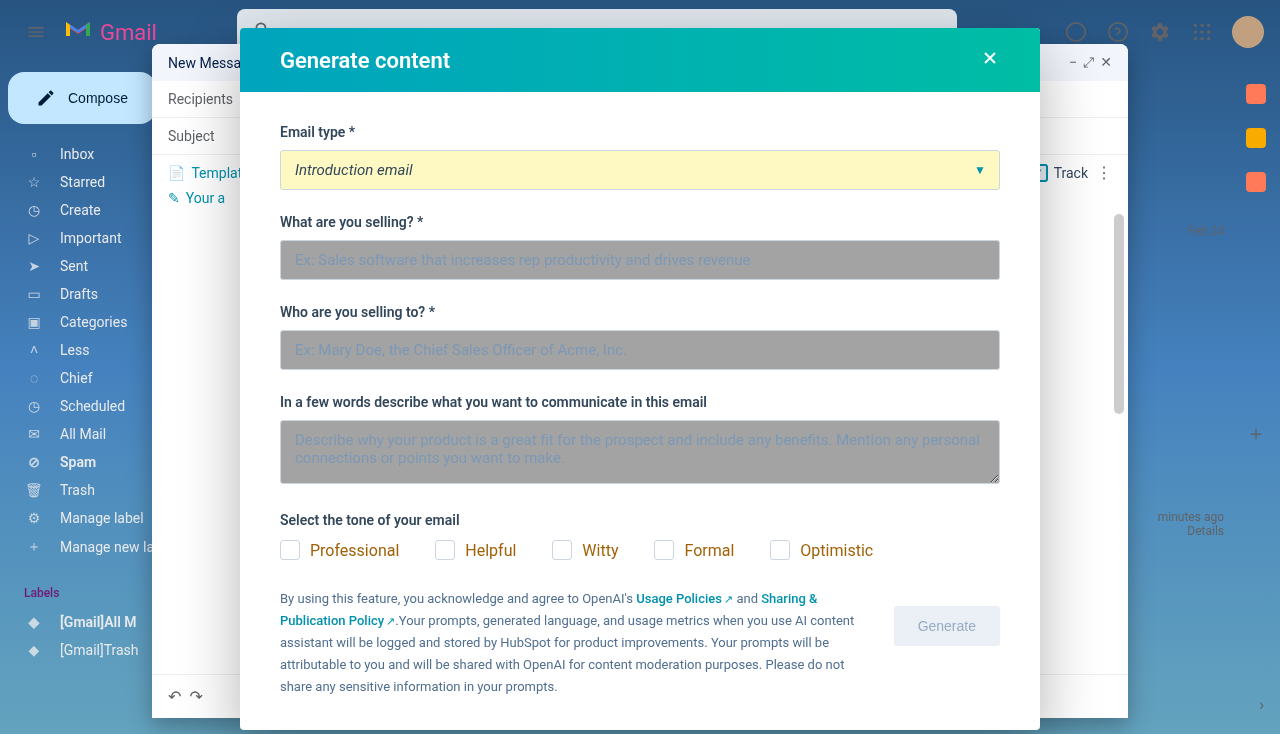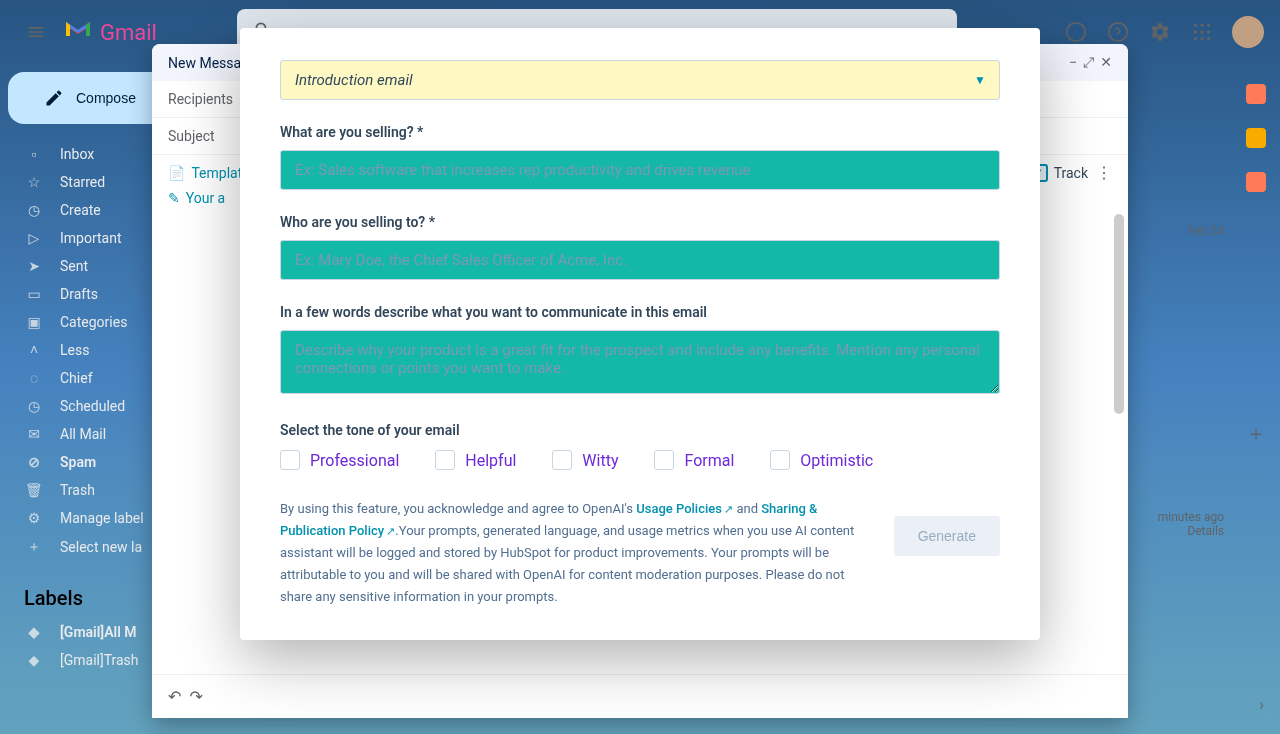--- a/index.html
+++ b/index.html
@@ -37,41 +37,41 @@
       left: 0;
       top: 64px;
       width: 256px;
       padding: 8px;
       z-index: 1;
     }
     .compose-btn {
       background: #c2e7ff;
       border: none;
       border-radius: 16px;
-      padding: 16px 36px;
+      padding: 16px 28px;
       display: flex;
       align-items: center;
       gap: 12px;
       font-size: 14px;
       color: #001d35;
       cursor: pointer;
       margin-bottom: 16px;
     }
     .sidebar-item {
       display: flex;
       align-items: center;
       gap: 16px;
       padding: 6px 16px;
       color: #e8eaed;
       font-size: 14px;
       cursor: pointer;
       border-radius: 0 16px 16px 0;
     }
     .sidebar-item-icon { width: 20px; display: flex; justify-content: center; opacity: 0.8; }
-    .sidebar-section { margin-top: 16px; padding: 8px 16px; color: #000000; font-size: 20px; font-weight: 500; }
+    .sidebar-section { margin-top: 16px; padding: 8px 16px; color: #701a75; font-size: 12px; font-weight: 500; }
     .sidebar-item.bold { font-weight: 600; }
     
     
     .compose-window {
       position: absolute;
       left: 152px;
       top: 44px;
       width: 976px;
       height: 674px;
       background: #fff;
@@ -200,37 +200,37 @@
       font-weight: 600;
       margin-bottom: 10px;
     }
     .form-select, .form-input, .form-textarea {
       width: 100%;
       padding: 10px 14px;
       border: 1px solid #cbd6e2;
       border-radius: 3px;
       font-size: 15px;
       color: #33475b;
-      background: #14b8a6;
+      background: #a3a3a3;
       font-family: inherit;
     }
     .form-select { 
       appearance: none; 
       background: #fef9c3;
       position: relative;
       font-style: italic;
     }
     .select-wrap { position: relative; }
     .select-caret { position: absolute; right: 14px; top: 50%; transform: translateY(-50%); color: #0091ae; pointer-events: none; font-size: 12px; }
     .form-input::placeholder, .form-textarea::placeholder { color: #7c98b6; }
     .form-textarea { resize: vertical; min-height: 64px; }
     .tone-row { display: flex; gap: 36px; margin-top: 12px; }
     .tone-item { display: flex; align-items: center; gap: 10px; }
     .tone-check { width: 20px; height: 20px; border: 1.5px solid #cbd6e2; border-radius: 3px; background: #fff; cursor: pointer; }
-    .tone-label { color: #6d28d9; font-size: 16px; }
+    .tone-label { color: #a16207; font-size: 16px; }
     .disclaimer-row {
       display: flex;
       gap: 16px;
       align-items: flex-start;
       margin-top: 28px;
     }
     .disclaimer {
       flex: 1;
       color: #516f90;
       font-size: 13px;
@@ -380,21 +380,21 @@
   <div class="sidebar-item">
       <span class="sidebar-item-icon">🗑</span>
       <span>Trash</span>
     </div>
   <div class="sidebar-item">
       <span class="sidebar-item-icon">⚙</span>
       <span>Manage label</span>
     </div>
   <div class="sidebar-item">
       <span class="sidebar-item-icon">＋</span>
-      <span>Select new la</span>
+      <span>Manage new la</span>
     </div>
   <div class="sidebar-section">Labels</div>
   <div class="sidebar-item bold">
       <span class="sidebar-item-icon">◆</span>
       <span>[Gmail]All M</span>
     </div>
   <div class="sidebar-item">
       <span class="sidebar-item-icon">◆</span>
       <span>[Gmail]Trash</span>
     </div>
@@ -450,23 +450,32 @@
 </div>
 
 <div class="right-time">Feb 24</div>
 <div class="right-info">
   <div>minutes ago</div>
   <div style="cursor:pointer">Details</div>
 </div>
 <div class="right-chevron">›</div>
 
 <div class="modal">
+  <div class="modal-header">
+    <span class="modal-title">Generate content</span>
+    <button class="modal-close">
+      <svg width="20" height="20" viewBox="0 0 24 24" fill="none" stroke="#fff" stroke-width="2.5">
+          <path d="M18 6L6 18M6 6l12 12"></path>
+        </svg>
+    </button>
+  </div>
   <div class="modal-body">
 
     <div class="form-group">
+      <label class="form-label">Email type *</label>
       <div class="select-wrap">
         <select class="form-select">
           <option>Introduction email</option>
         </select>
         <span class="select-caret">▼</span>
       </div>
     </div>
 
     <div class="form-group">
       <label class="form-label">What are you selling? *</label>

